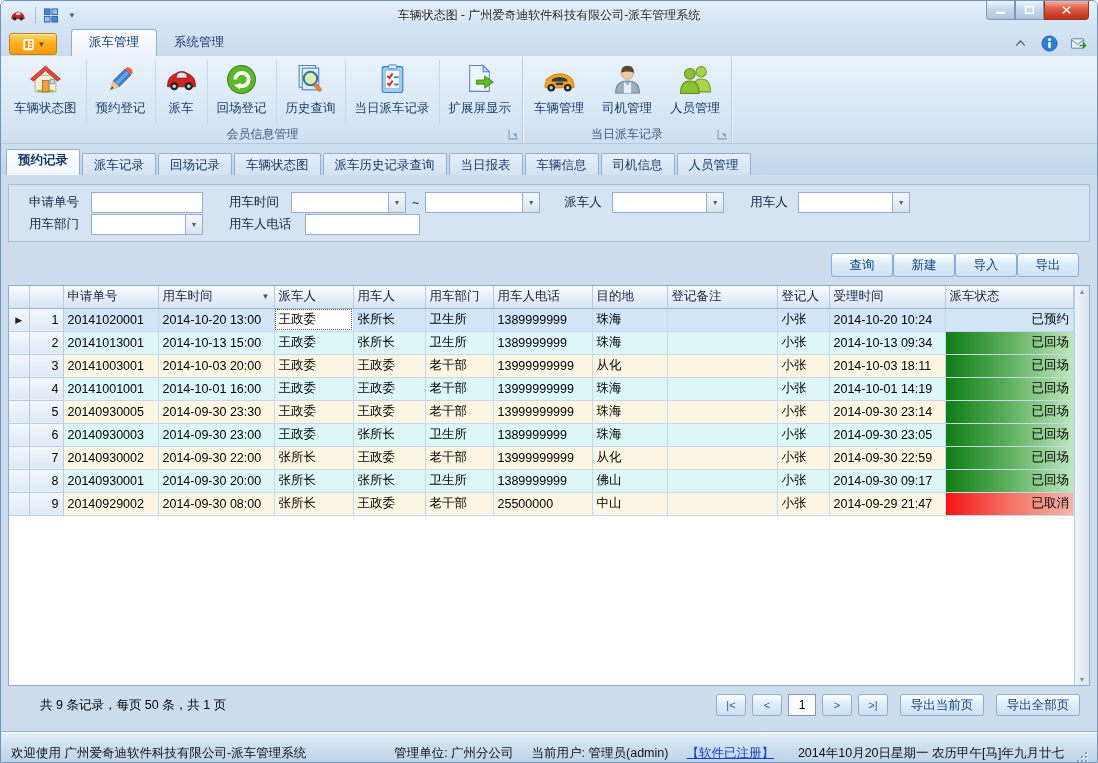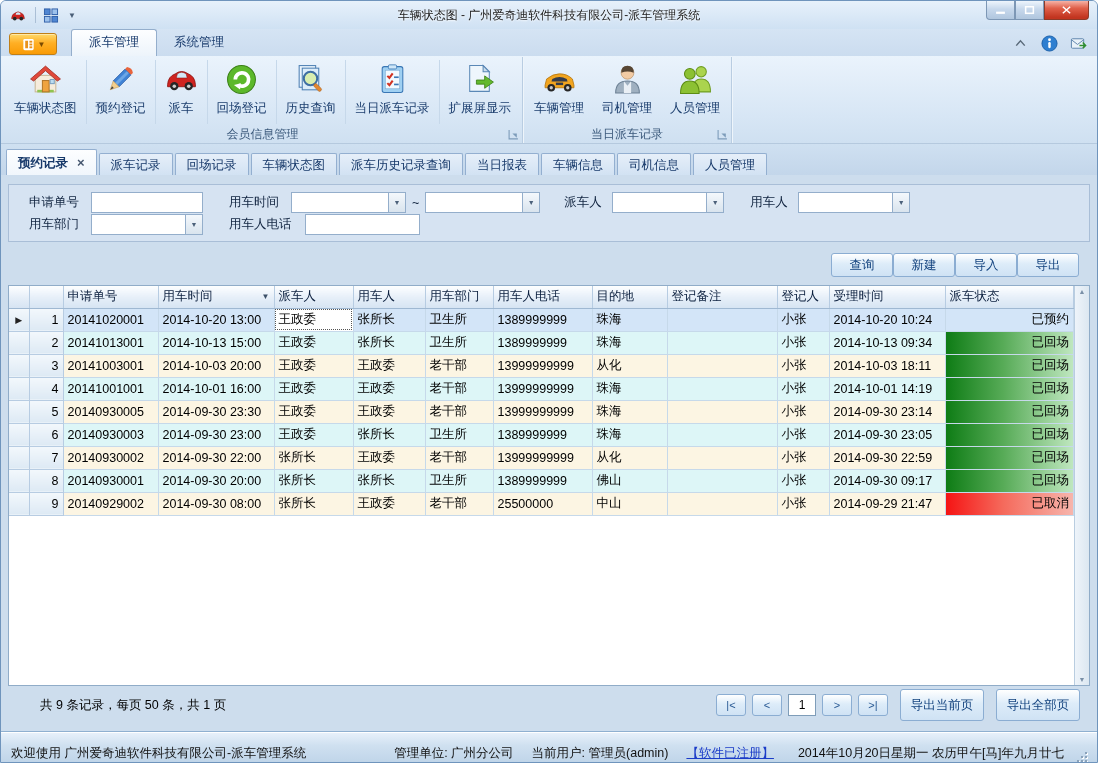--- a/index.html
+++ b/index.html
@@ -56,21 +56,21 @@
   .rb-group-label { color:#3c5a7c; font-size:12px; }
   .rb-launcher { position:absolute; right:3px; bottom:3px; width:11px; height:11px; cursor:pointer; }
   .rb-launcher svg { width:100%; height:100%; }
 
   
   .doc-tabs { height:31px; flex:0 0 31px; display:flex; align-items:flex-end; padding-left:5px;
     background:linear-gradient(#cfe0f1,#c3d6ea); }
   .dtab { height:22px; line-height:20px; padding:0 11px; margin-right:2px; color:#17396a; cursor:pointer;
     background:linear-gradient(#e6eff9,#d2e2f3); border:1px solid #93afd0; border-bottom:none;
     border-radius:2px 2px 0 0; white-space:nowrap; display:flex; align-items:center; }
-  .dtab.active { height:26px; background:linear-gradient(#fdfeff,#f0f6fc); font-weight:bold; gap:9px; }
+  .dtab.active { height:26px; background:linear-gradient(#fdfeff,#f0f6fc); font-weight:bold; gap:9px;flex-direction:column; }
   .dtab-close { font-weight:bold; color:#44566e; font-size:13px; cursor:pointer; line-height:1; }
 
   
   .content { flex:1; background:#cddded; padding:0 7px; display:flex; flex-direction:column; overflow:hidden; }
 
   .filterbox { margin-top:9px; height:58px; flex:0 0 58px; border:1px solid #a9bed7; background:#d6e3f2;
     padding:7px 10px 6px; display:flex; flex-direction:column; justify-content:space-between; }
   .frow { display:flex; align-items:center; height:21px; }
   .flabel { color:#10233f; white-space:nowrap; }
   .tinput { height:21px; border:1px solid #94aecb; background:#fff; padding:0 3px; font-size:12.5px;
@@ -114,21 +114,21 @@
     color:#7a90a8; font-size:7px; cursor:pointer; }
 
   
   .footer { margin-top:5px; height:28px; flex:0 0 28px; display:flex; align-items:center; padding:0 10px; }
   .summary { margin-left:22px; color:#000; }
   .pager { margin-left:auto; display:flex; align-items:center; gap:6px; }
   .pbtn { min-width:30px; height:22px; border:1px solid #8badd2; border-radius:3px; color:#2a5a94;
     background:linear-gradient(#ffffff,#ddecf9 45%,#cfe2f4); font-size:11px; font-family:inherit; cursor:pointer; }
   .pageinput { width:28px; height:22px; border:1px solid #7f9db9; text-align:center; font-size:12px;
     font-family:inherit; }
-  .expbtn { min-width:84px; height:32px; border:1px solid #8badd2; border-radius:3px; color:#12427e;
+  .expbtn { min-width:84px; height:22px; border:1px solid #8badd2; border-radius:3px; color:#12427e;
     background:linear-gradient(#ffffff,#ddecf9 45%,#cfe2f4); font-size:12.5px; font-family:inherit;
     cursor:pointer; margin-left:6px; }
 
   
   .statusbar { height:31px; flex:0 0 31px; border-top:1px solid #8fb0d0; box-shadow:inset 0 1px 0 #fff;
     background:linear-gradient(#e9f2fb,#cfe0f0 45%,#c0d5e9); display:flex; align-items:flex-end;
     padding:0 10px; color:#111; }
   .sb-org { margin-left:88px; }
   .sb-user { margin-left:18px; }
   .sb-license { margin-left:18px; color:#1b3cc8; text-decoration:underline; cursor:pointer; }

